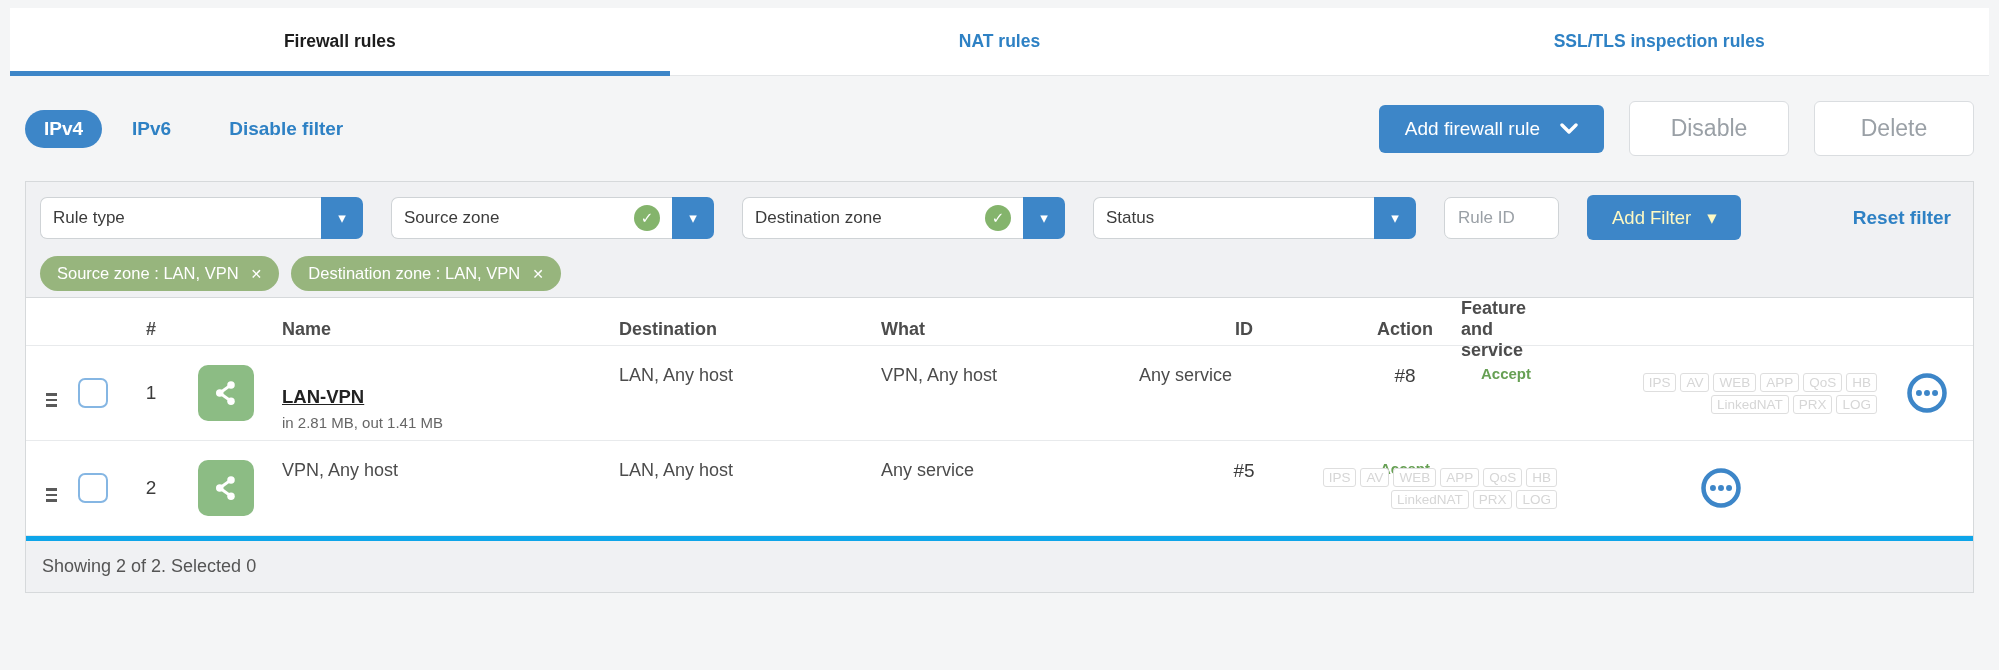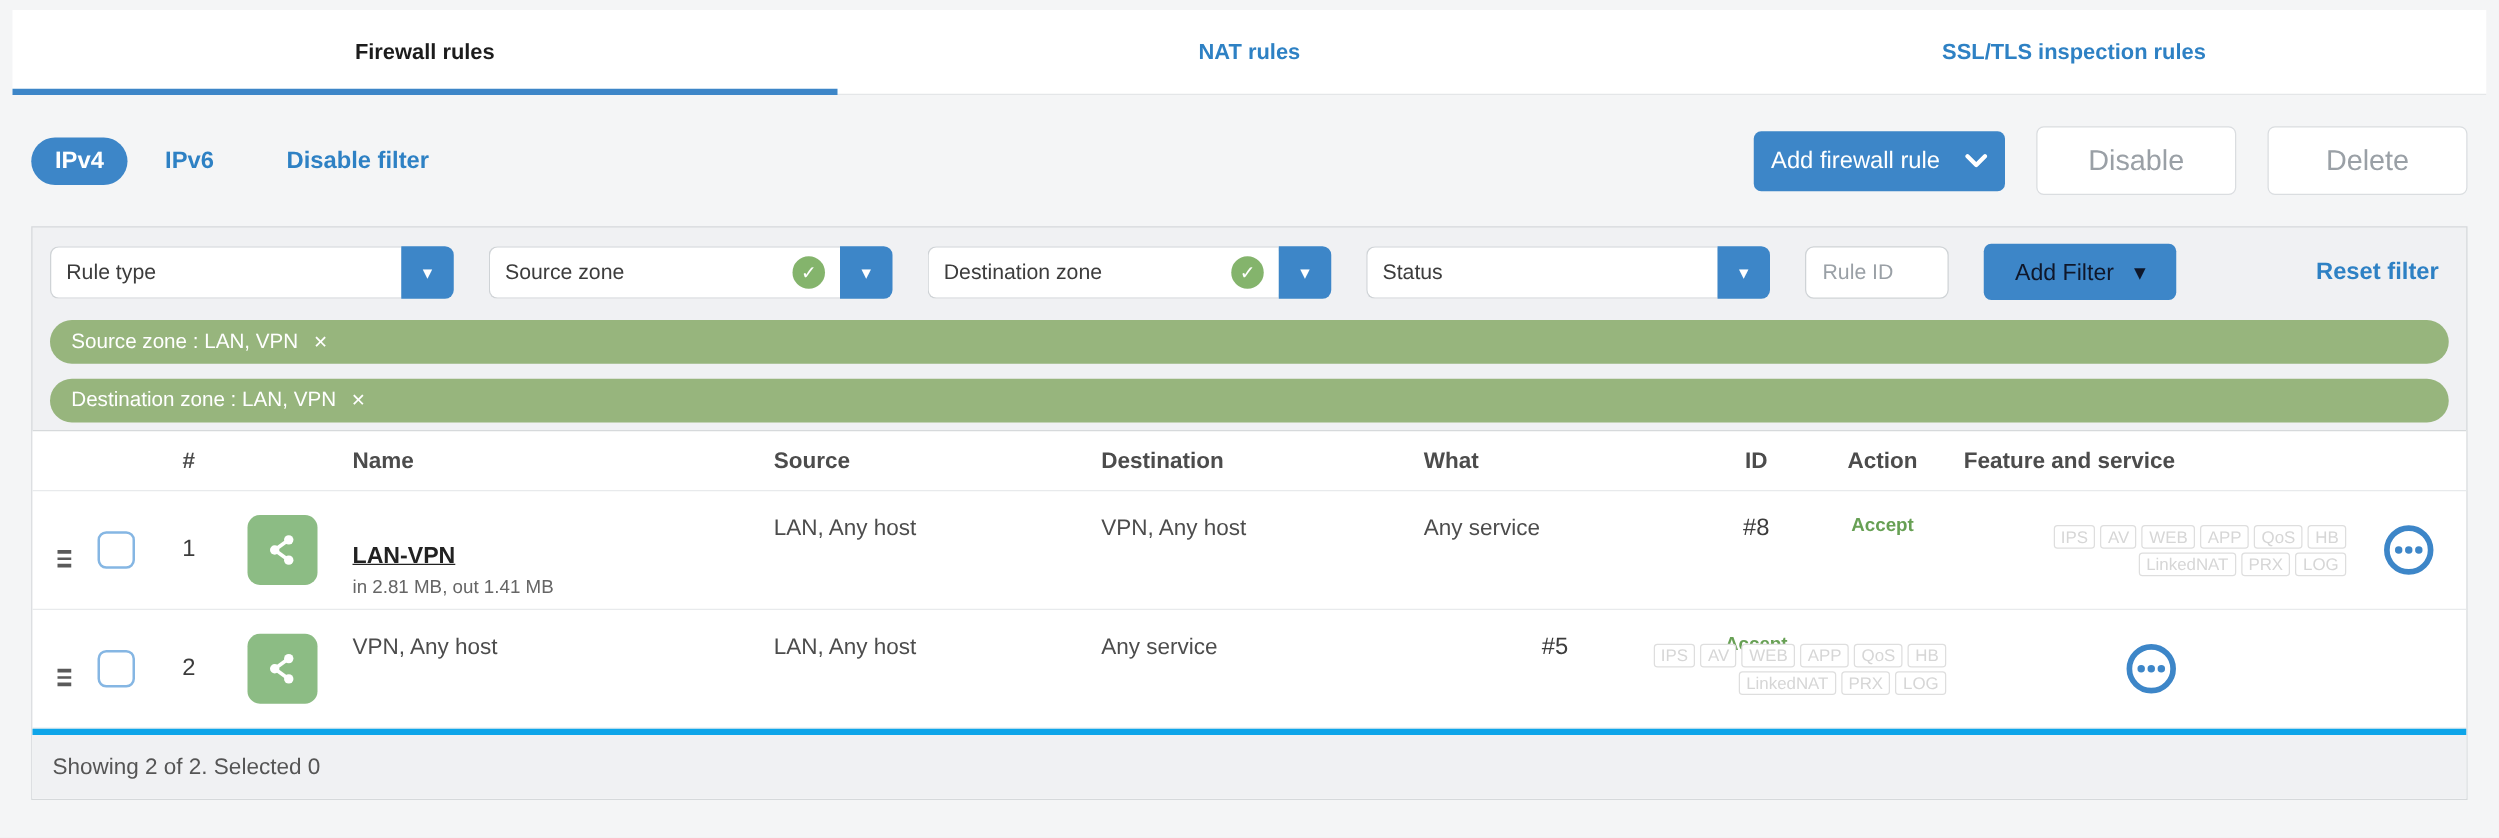--- a/index.html
+++ b/index.html
@@ -62,21 +62,21 @@
   }
   .ipv6 { margin-left: 30px; }
   .disable-filter { margin-left: 58px; }
   .toolbar .spacer { flex: 1; }
   .btn-primary {
     background: #3d86c8;
     color: #fff;
     font-size: 19px;
     border: none;
     border-radius: 6px;
-    padding: 13px 14px;
+    padding: 13px 26px;
     display: flex;
     align-items: center;
     gap: 20px;
     cursor: pointer;
     font-family: inherit;
   }
   .btn-disabled {
     background: #fff;
     border: 1px solid #dadde0;
     color: #9aa0a6;
@@ -150,21 +150,21 @@
     border-radius: 7px;
     padding: 0 13px;
     font-size: 17px;
     color: #555;
     background: #fff;
     font-family: inherit;
   }
   .rule-id-input::placeholder { color: #9aa0a6; }
   .btn-addfilter {
     background: #3d86c8;
-    color: #0f172a;
+    color: #fef9c3;
     font-size: 18.5px;
     border: none;
     border-radius: 6px;
     height: 45px;
     padding: 0 25px;
     display: flex;
     align-items: center;
     gap: 16px;
     cursor: pointer;
     font-family: inherit;
@@ -175,21 +175,20 @@
     margin-right: 8px;
     color: #2e81c4;
     font-size: 19px;
     font-weight: bold;
     cursor: pointer;
   }
   .chips-row {
     padding: 6px 14px 6px 14px;
     display: flex;
     gap: 12px;
-    flex-direction: column;
   }
   .chip {
     background: #97b57d;
     color: #fff;
     font-size: 16.5px;
     border-radius: 19px;
     padding: 8px 17px;
     display: flex;
     align-items: center;
     gap: 12px;
@@ -389,21 +388,20 @@
   </div>
 
   <div class="tbl">
 
     <div class="trow thead">
       <div class="cell"></div>
       <div class="cell"></div>
       <div class="cell cell-center">#</div>
       <div class="cell"></div>
       <div class="cell">Name</div>
-      <div class="cell">Source</div>
       <div class="cell">Destination</div>
       <div class="cell">What</div>
       <div class="cell cell-center">ID</div>
       <div class="cell cell-center">Action</div>
       <div class="cell">Feature and service</div>
       <div class="cell"></div>
     </div>
 
     <div class="trow drow">
       <div class="cell">

